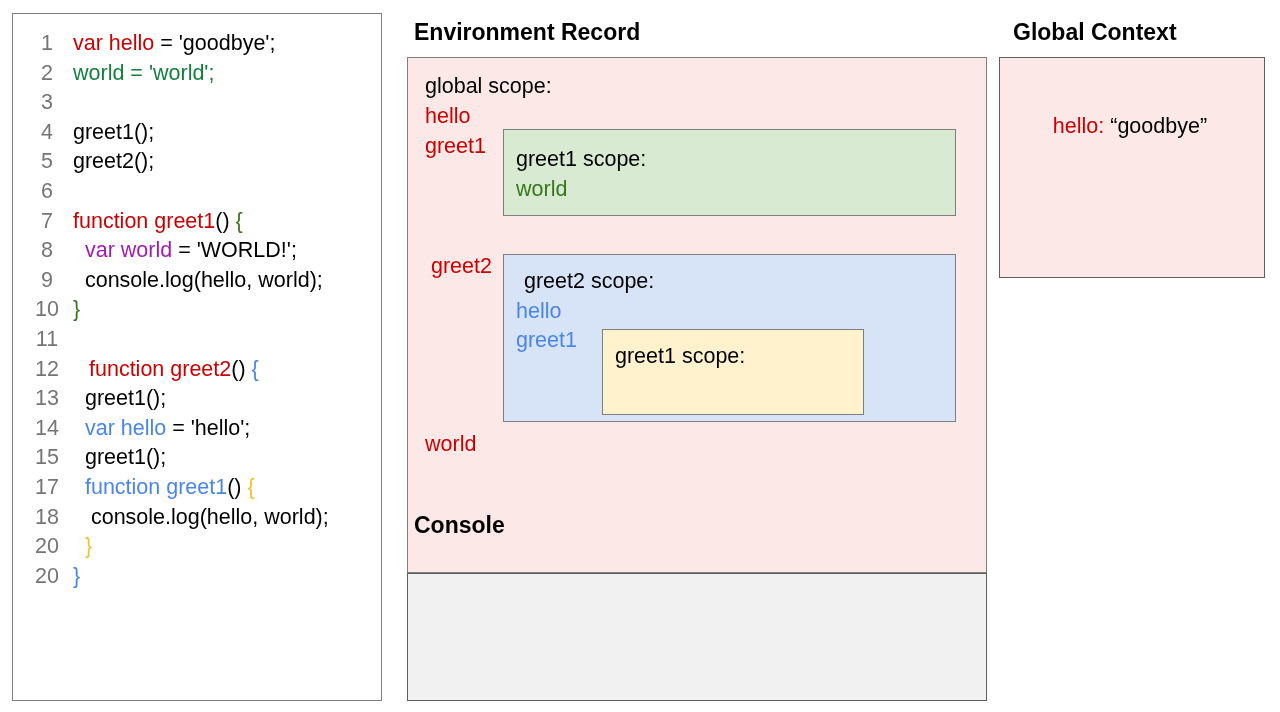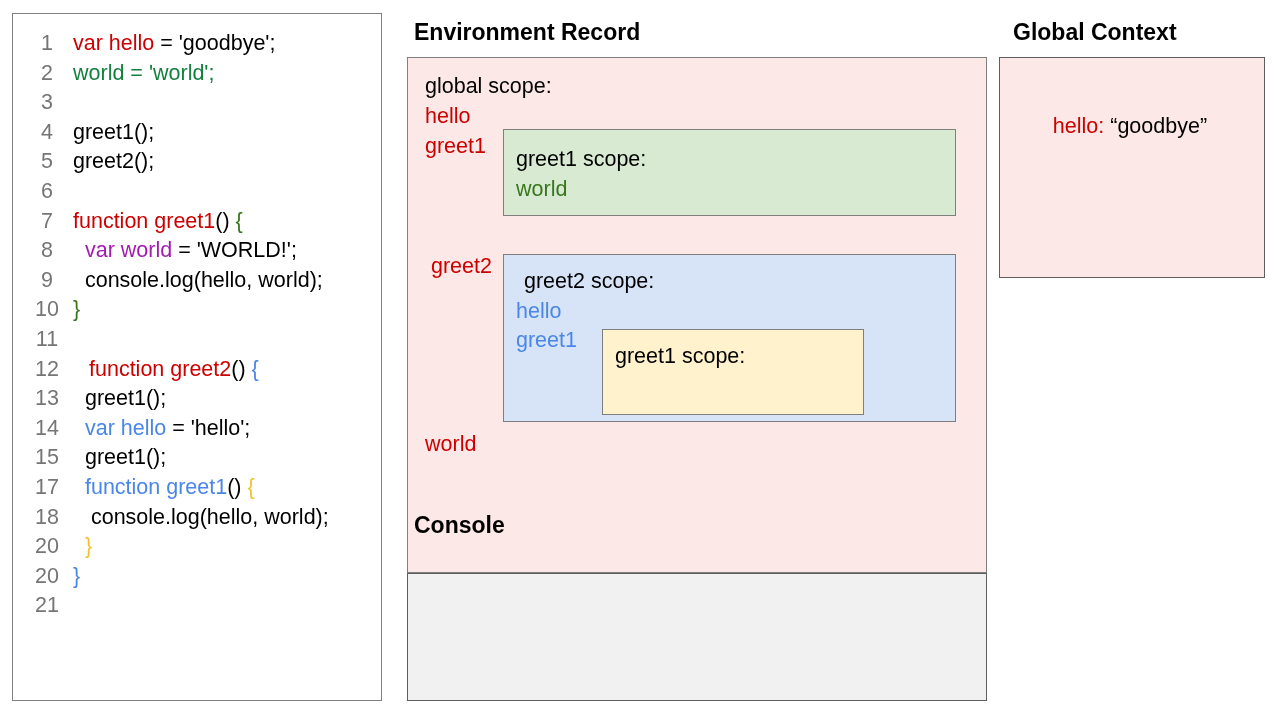--- a/index.html
+++ b/index.html
@@ -109,24 +109,20 @@
           <span class="line-text"><span style="color: rgb(0, 0, 0);">   console.log(hello, world);</span></span>
         </div>
         <div class="code-line">
           <span class="line-number">20</span>
           <span class="line-text"><span style="color: rgb(0, 0, 0);">  </span><span style="color: rgb(241, 194, 50);">}</span></span>
         </div>
         <div class="code-line">
           <span class="line-number">20</span>
           <span class="line-text"><span style="color: rgb(74, 134, 232);">}</span></span>
         </div>
-        <div class="code-line">
-          <span class="line-number">21</span>
-          <span class="line-text"></span>
-        </div>
       </div>
   </div>
 
   <div class="hdr" style="left:414px;top:19px;">Environment Record</div>
 
   <div class="box env-box">
     <div class="dtext t-black" style="left:17px;top:16px;">global scope:</div>
     <div class="dtext t-red" style="left:17px;top:46px;">hello</div>
     <div class="dtext t-red" style="left:17px;top:76px;">greet1</div>
     <div class="dtext t-red" style="left:23px;top:196px;">greet2</div>

